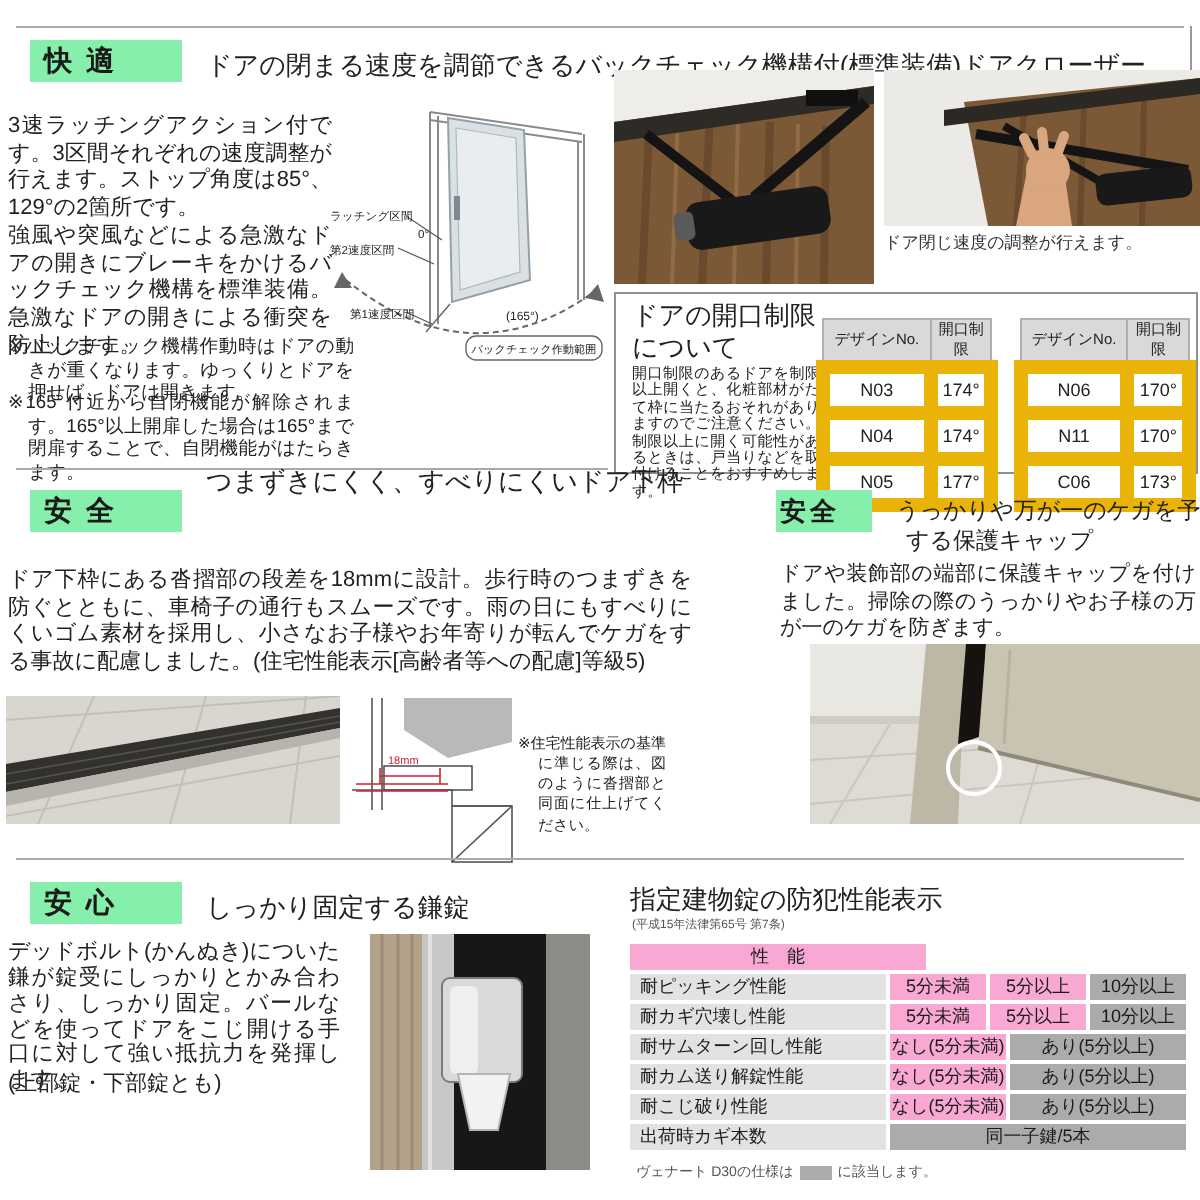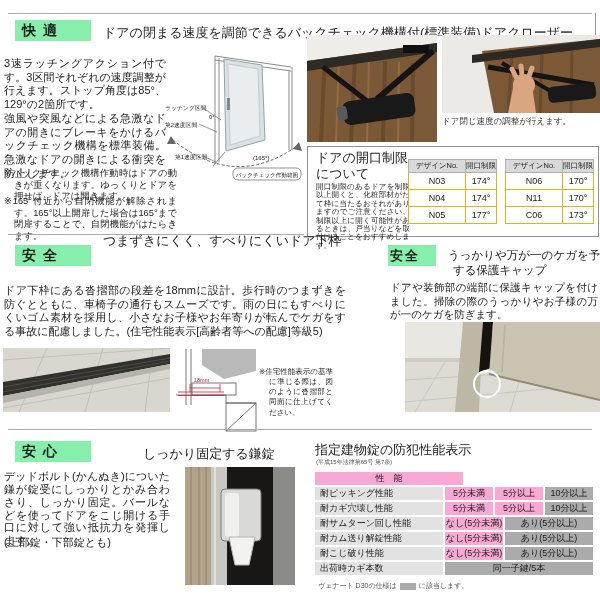--- a/index.html
+++ b/index.html
@@ -14,21 +14,21 @@
   .body-txt{position:absolute;font-size:11px;line-height:1.24;color:#222;text-align:justify;}
   .note-txt{position:absolute;font-size:9.3px;line-height:1.26;color:#222;padding-left:10px;text-indent:-10px;text-align:justify;}
   .photo{position:absolute;overflow:hidden;}
   .caption{position:absolute;font-size:8.5px;color:#333;white-space:nowrap;}
   
   .limit-box{position:absolute;left:307px;top:146px;width:292px;height:91px;border:1px solid #8f8f8f;box-sizing:border-box;background:#fff;}
   .lb-title{position:absolute;left:8px;top:3px;width:96px;font-size:13px;line-height:1.25;color:#222;}
   .lb-body{position:absolute;left:8px;top:36px;width:94px;font-size:7.5px;line-height:1.12;color:#222;text-align:justify;}
   .lb-table{position:absolute;left:100px;top:12px;border-collapse:collapse;font-size:9px;color:#222;}
   .lb-table th{background:#d9d9d9;font-weight:normal;font-size:7.5px;height:12px;border:1px solid #b0b0b0;padding:0;}
-  .lb-table td{background:#fff;text-align:center;height:16px;border:1px solid #eab308;padding:0;}
+  .lb-table td{background:#fff;text-align:center;height:16px;border:7px solid #eab308;padding:0;}
   .lb-table .c-design{width:56px;}
   .lb-table .c-limit{width:30px;}
   .lb-table .spacer{width:8px;border:none;background:none;}
   
   .pt{position:absolute;left:315px;top:472px;width:278px;font-size:9px;color:#1a1a1a;}
   .pt-row{display:flex;gap:2px;margin-bottom:2px;}
   .pt-cell{height:13px;line-height:13px;overflow:hidden;white-space:nowrap;}
   .pt-item{width:128px;background:#e2e2e2;padding-left:5px;box-sizing:border-box;}
   .pt-head{background:#d2d2d2;text-align:center;padding-left:0;}
   .pt-c{width:48px;background:#f9a8d4;text-align:center;}
@@ -252,21 +252,21 @@
       <polygon points="78,0 88,0 86,46 74,50" fill="#15120f"></polygon>
       <polygon points="88,0 195,0 195,78 84,52" fill="#c9c3b2"></polygon>
       <path d="M84,52 L195,78" stroke="#8f8a7a" stroke-width="2" fill="none"></path>
       <path d="M100,3 L97,50" stroke="#b8b2a1" stroke-width="1.5" fill="none"></path>
       <circle cx="82" cy="62" r="13" fill="none" stroke="#ffffff" stroke-width="2"></circle>
     </svg>
   </div>
 
   <div class="rule" style="left:8px;top:429px;width:584px;"></div>
   <div class="tag" style="left:15px;top:441px;">安心</div>
-  <div class="h1" style="left:103px;top:445px;margin-left:40px;">しっかり固定する鎌錠</div>
+  <div class="h1" style="left:103px;top:445px;">しっかり固定する鎌錠</div>
   <div class="body-txt" style="left:4px;top:536px;width:166px;">(上部錠・下部錠とも)</div>
   <div class="body-txt" style="left:4px;top:470px;width:166px;line-height:1.17;">デッドボルト(かんぬき)についた鎌が錠受にしっかりとかみ合わさり、しっかり固定。バールなどを使ってドアをこじ開ける手口に対して強い抵抗力を発揮します。</div>
 
   <div class="photo" style="left:185px;top:467px;width:110px;height:118px;">
     <svg width="110" height="118" viewBox="0 0 110 118">
       <rect width="26" height="118" fill="#b3a28a"></rect>
       <g stroke="#9c8b72" stroke-width="1.5">
         <path d="M6,0 V118"></path>
           <path d="M14,0 V118"></path>
           <path d="M21,0 V118"></path>

